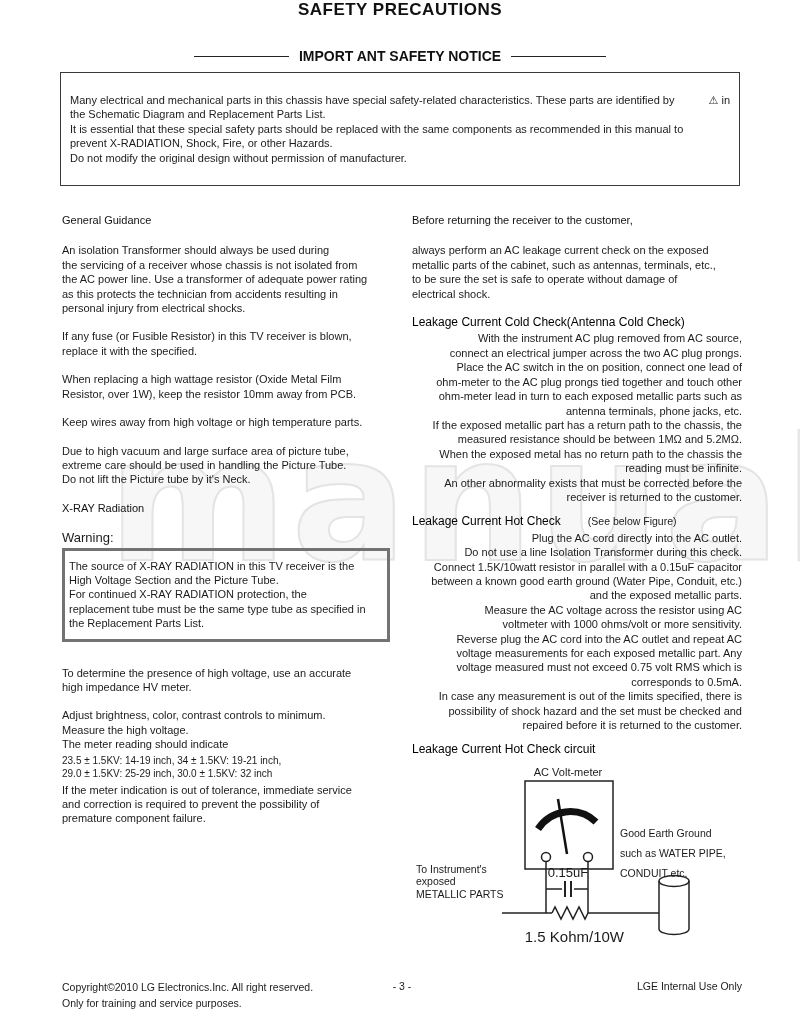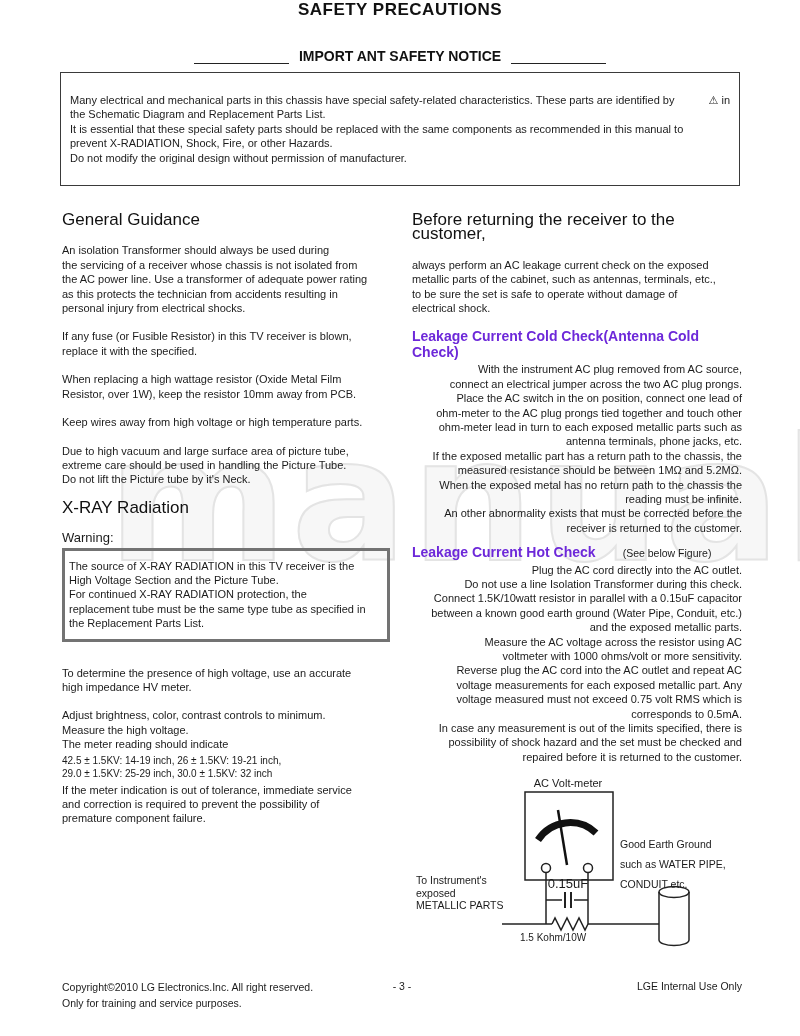--- a/index.html
+++ b/index.html
@@ -15,50 +15,50 @@
     font-family:"DejaVu Sans", sans-serif; font-weight:bold;
     font-size:172px; letter-spacing:4px;
     color:rgba(0,0,0,0.03);
     -webkit-text-stroke:2px #e4e4e4;
     user-select:none; pointer-events:none;
   }
   .content { position:relative; z-index:1; }
 
   .title { text-align:center; font-size:17px; font-weight:bold; letter-spacing:0.5px; color:#111; }
 
-  .notice-head { display:flex; align-items:flex-end; justify-content:center; gap:10px; margin-top:28px; font-size:14px; font-weight:bold; color:#111; }
+  .notice-head { display:flex; align-items:center; justify-content:center; gap:10px; margin-top:28px; font-size:14px; font-weight:bold; color:#111; }
   .notice-head .rule { height:1px; background:#222; width:95px; }
 
   .notice-box { border:1px solid #3a3a3a; margin:8px 60px 0 60px; padding:20px 9px; font-size:11px; line-height:14.4px; }
   .notice-line1 { display:flex; justify-content:space-between; }
   .para { white-space:pre-line; margin-bottom:14px; }
   .para.nomargin { margin-bottom:0; }
 
   .columns { display:flex; gap:22px; margin:27px 58px 0 62px; }
   .col { width:330px; font-size:11px; line-height:14.4px; }
 
-  .sec { font-size:17px; color:#111; margin-bottom:16px; }
-  .sub { font-size:14px; color:#6d28d9;font-weight:bold; }
+  .sec { font-size:11px; color:#111; margin-bottom:16px; }
+  .sub { font-size:12px; color:#000000; }
   .subrow { margin-bottom:2px; }
   .subnote { font-size:10.5px; margin-left:24px; }
   .subbody { margin-bottom:10px;text-align:right; }
 
   .warning-label { font-size:13px; margin-bottom:2px; }
   .warning-box { border:3px solid #737373; padding:8px 4px; margin-bottom:24px; white-space:pre-line; }
   .small { font-size:10px; line-height:13px; margin-bottom:3px; white-space:pre-line; }
   .tight { margin-bottom:2px; }
 
   .diagram { position:relative; width:332px; height:185px; margin-top:6px; }
   .diagram svg { position:absolute; left:0; top:0; }
   .dlabel { position:absolute; white-space:pre-line; }
   .meter-label { left:100px; top:2px; width:112px; text-align:center; font-size:11px; }
   .ground-label { left:208px; top:60px; width:124px; font-size:10.5px; line-height:20px; }
   .parts-label { left:4px; top:100px; width:95px; font-size:10.5px; line-height:12.6px; }
   .cap-label { left:124px; top:103px; width:64px; text-align:center; font-size:13px; }
-  .res-label { left:108px; top:157px; width:104px; text-align:left; font-size:10px; }
+  .res-label { left:108px; top:167px; width:104px; text-align:right; font-size:15px; }
 
   .footer { position:absolute; left:62px; right:58px; top:980px; font-size:10.5px; color:#1b1b1b; }
   .foot-left { position:absolute; left:0; top:0; white-space:pre-line; line-height:15.5px; }
   .foot-center { position:absolute; left:0; right:0; top:0; text-align:center; }
   .foot-right { position:absolute; right:0; top:0; }
 </style>
 </head>
 <body>
 
 <div class="page">
@@ -106,21 +106,21 @@
         <div class="warning-box">The source of X-RAY RADIATION in this TV receiver is the
 High Voltage Section and the Picture Tube.
 For continued X-RAY RADIATION protection, the
 replacement tube must be the same type tube as specified in
 the Replacement Parts List.</div>
         <div class="para">To determine the presence of high voltage, use an accurate
 high impedance HV meter.</div>
         <div class="para tight">Adjust brightness, color, contrast controls to minimum.
 Measure the high voltage.
 The meter reading should indicate</div>
-        <div class="small">42.5 ± 1.5KV: 14-19 inch, 26 ± 1.5KV: 19-21 inch,
+        <div class="small">23.5 ± 1.5KV: 14-19 inch, 34 ± 1.5KV: 19-21 inch,
 29.0 ± 1.5KV: 25-29 inch, 30.0 ± 1.5KV: 32 inch</div>
         <div class="para">If the meter indication is out of tolerance, immediate service
 and correction is required to prevent the possibility of
 premature component failure.</div>
       </div>
 
       <div class="col">
         <div class="sec">Before returning the receiver to the customer,</div>
         <div class="para">always perform an AC leakage current check on the exposed
 metallic parts of the cabinet, such as antennas, terminals, etc.,
@@ -155,20 +155,21 @@
 Measure the AC voltage across the resistor using AC
 voltmeter with 1000 ohms/volt or more sensitivity.
 Reverse plug the AC cord into the AC outlet and repeat AC
 voltage measurements for each exposed metallic part. Any
 voltage measured must not exceed 0.75 volt RMS which is
 corresponds to 0.5mA.
 In case any measurement is out of the limits specified, there is
 possibility of shock hazard and the set must be checked and
 repaired before it is returned to the customer.</div>
 
+        <div class="sub">Leakage Current Hot Check circuit</div>
 
         <div class="diagram">
           <svg width="332" height="185" viewBox="0 0 332 185">
 
             <rect x="113" y="18" width="88" height="88" fill="#ffffff" stroke="#222" stroke-width="1.5"></rect>
 
             <path d="M 126 66 A 38 38 0 0 1 184 59" fill="none" stroke="#111" stroke-width="7"></path>
 
             <line x1="155" y1="91" x2="146" y2="36" stroke="#111" stroke-width="2.5"></line>
 

